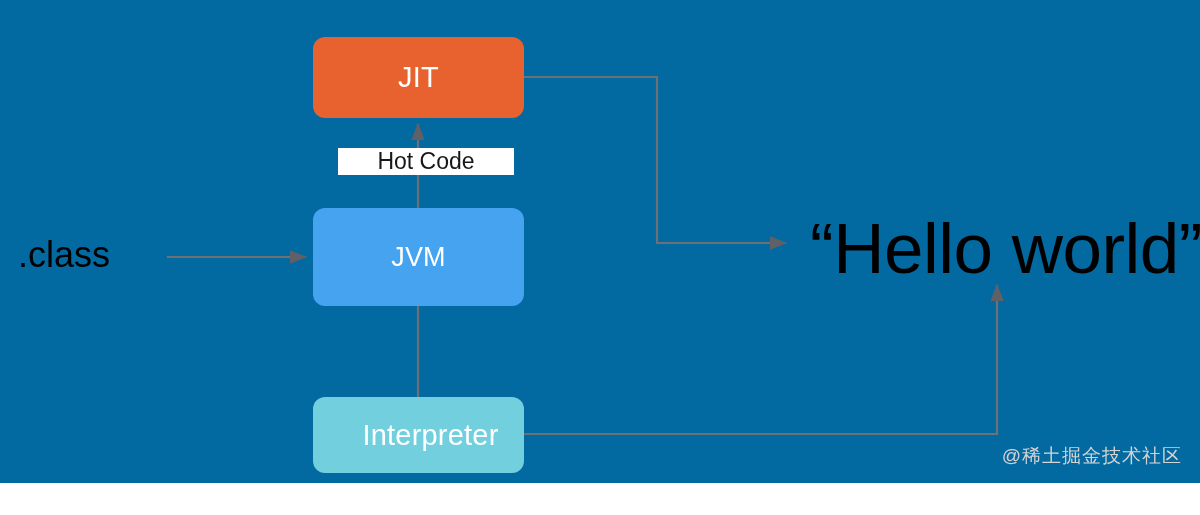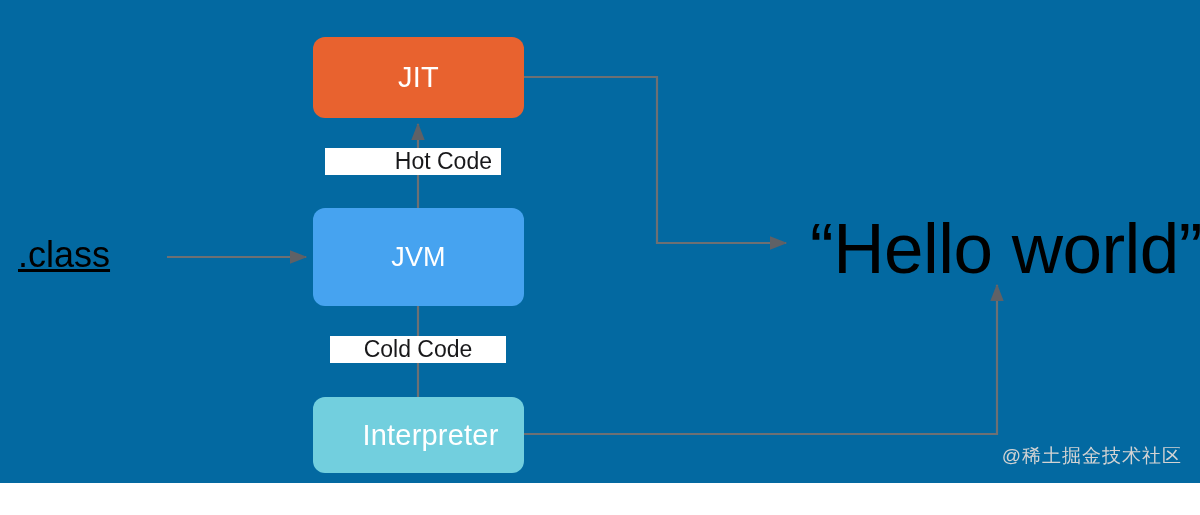--- a/index.html
+++ b/index.html
@@ -63,44 +63,42 @@
     position: absolute;
     color: #18181a;
     font-size: 23px;
     text-align: center;
     background: #ffffff;
     padding: 0 9px;
     white-space: nowrap;
     z-index: 4;
   }
   .label-hot {
-    left: 325px;
+    left: 338px;
     top: 148px;
     width: 176px;
     box-sizing: border-box;
-    text-align: right;
   }
   .label-cold {
     left: 330px;
     top: 336px;
     width: 176px;
     box-sizing: border-box;
   }
 
   .plain-text {
     position: absolute;
     color: #000000;
     white-space: nowrap;
     z-index: 3;
   }
   .text-class {
     left: 18px;
     top: 234px;
     font-size: 36px;
-    text-decoration: underline;
   }
   .text-output {
     left: 810px;
     top: 208px;
     font-size: 71px;
     letter-spacing: -0.5px;
   }
 
   .watermark {
     position: absolute;
@@ -147,21 +145,20 @@
   </svg>
 
   <div class="node node-jit" style="background-color: rgb(232, 98, 47);">JIT</div>
 
   <div class="node node-jvm" style="background-color: rgb(70, 163, 240);">JVM</div>
 
   <div class="node node-interp" style="background-color: rgb(114, 207, 222); padding-left: 24px;">Interpreter</div>
 
   <div class="edge-label label-hot">Hot Code</div>
 
-  <div class="edge-label label-cold">Cold Code</div>
 
   <div class="plain-text text-class">.class</div>
 
   <div class="plain-text text-output">“Hello world”</div>
 
   <div class="watermark">@稀土掘金技术社区</div>
 
 </div>
 
 </body></html>

